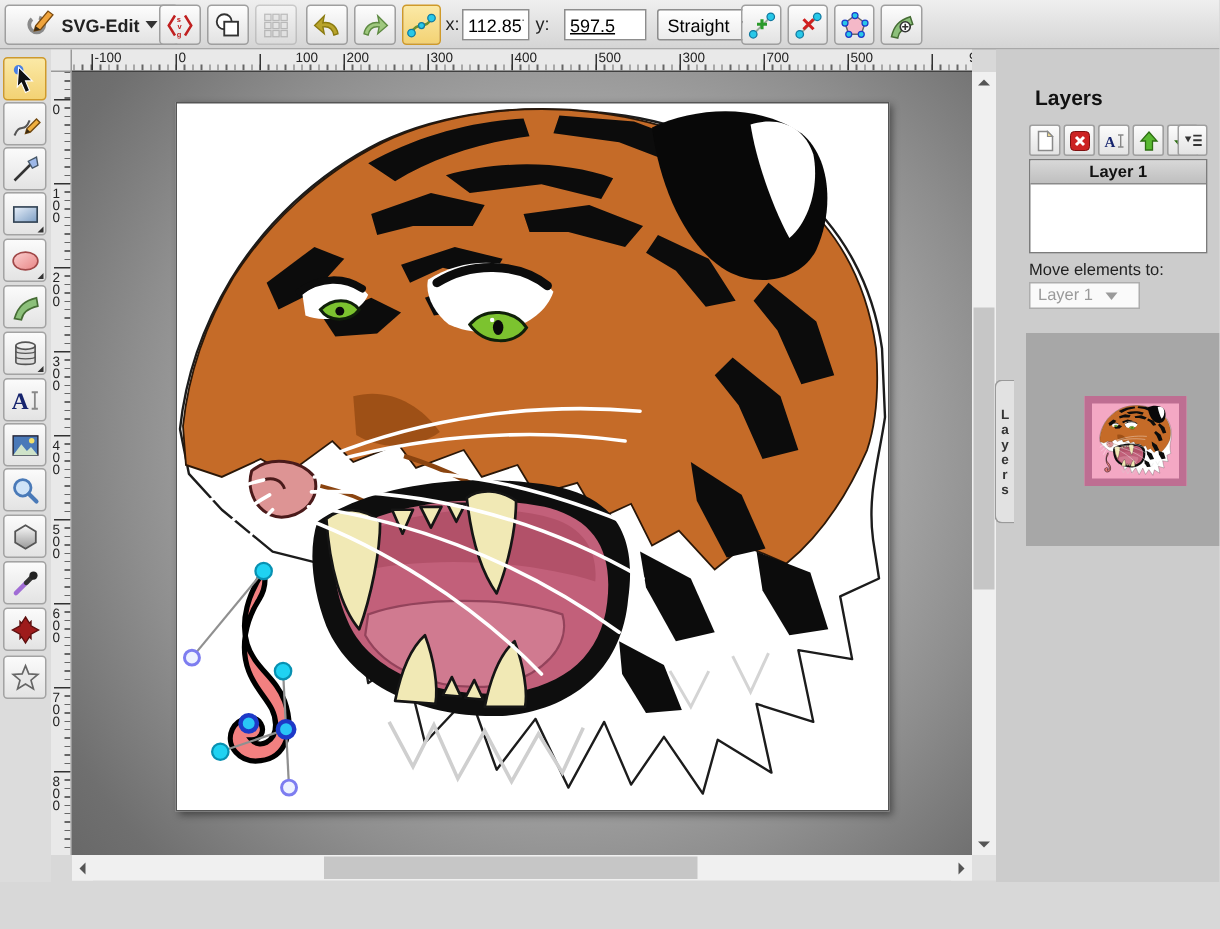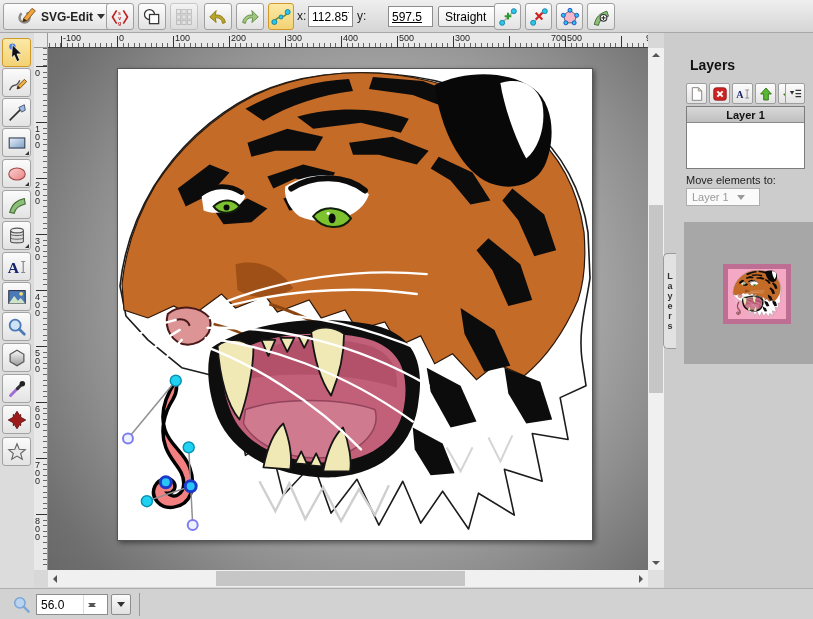--- a/index.html
+++ b/index.html
@@ -164,21 +164,21 @@
           <path d="M4 18 C8 8 16 16 20 6" fill="none" stroke="#6b8f2f" stroke-width="2"></path>
           <circle cx="4" cy="18" r="3" fill="#28c8e8" stroke="#1179a0"></circle>
           <circle cx="20" cy="6" r="3" fill="#28c8e8" stroke="#1179a0"></circle>
           <circle cx="12" cy="12" r="2.4" fill="#28c8e8" stroke="#1179a0"></circle>
         </svg>
     </div>
 
     <span class="tb-label" style="left:297px;">x:</span>
     <input class="tb-input" style="left: 308px; width: 45px;" value="112.857">
     <span class="tb-label" style="left:357px;">y:</span>
-    <input class="tb-input" style="left: 388px; width: 45px; text-decoration: underline;" value="597.5">
+    <input class="tb-input" style="left: 376px; width: 55px; text-decoration: underline;" value="597.5">
 
     <div class="tb-select" style="left:438px;width:78px;">
       <span>Straight</span>
       <span class="caret"></span>
     </div>
 
     <div class="tbtn" style="left:494px;width:27px;">
       <svg width="20" height="20" viewBox="0 0 24 24">
           <line x1="5" y1="19" x2="19" y2="5" stroke="#9aa89a" stroke-width="1.5"></line>
           <circle cx="5" cy="19" r="3" fill="#28c8e8" stroke="#1179a0"></circle>
@@ -322,33 +322,33 @@
   </div>
 
   <div id="ruler-corner"></div>
   <div id="h-ruler">
       <div class="minor" style="background-position-x:13px;"></div>
       <div class="htick" style="left: 13px;"></div>
       <span class="hlabel" style="left: 15px;">-100</span>
       <div class="htick" style="left: 69px;"></div>
       <span class="hlabel" style="left: 71px;">0</span>
       <div class="htick" style="left: 125px;"></div>
-      <span class="hlabel" style="left: 127px;">100</span>
+      <span class="hlabel" style="left: 127px; padding-left: 22px;">100</span>
       <div class="htick" style="left: 181px;"></div>
       <span class="hlabel" style="left: 183px;">200</span>
       <div class="htick" style="left: 237px;"></div>
       <span class="hlabel" style="left: 239px;">300</span>
       <div class="htick" style="left: 293px;"></div>
       <span class="hlabel" style="left: 295px;">400</span>
       <div class="htick" style="left: 349px;"></div>
       <span class="hlabel" style="left: 351px;">500</span>
       <div class="htick" style="left: 405px;"></div>
       <span class="hlabel" style="left: 407px;">300</span>
       <div class="htick" style="left: 461px;"></div>
-      <span class="hlabel" style="left: 463px; margin-left: 40px;">700</span>
+      <span class="hlabel" style="left: 463px;">700</span>
       <div class="htick" style="left: 517px;"></div>
       <span class="hlabel" style="left: 519px;">500</span>
       <div class="htick" style="left: 573px;"></div>
       <span class="hlabel" style="left: 598px;">900</span>
     </div>
   <div id="v-ruler">
       <div class="minor" style="background-position-y:18px;"></div>
       <div class="vtick" style="top: 18px;"></div>
       <span class="vlabel" style="top: 21px;">0</span>
       <div class="vtick" style="top: 74px;"></div>
@@ -570,33 +570,14 @@
 
     <div id="preview-block">
       <div id="layer-thumb">
         <svg width="56" height="48" viewBox="0 0 476 473" preserveAspectRatio="xMidYMid meet">
             <use href="#tiger"></use>
           </svg>
       </div>
     </div>
   </div>
 
-  <div id="status-bar">
-    <span style="position:absolute;left:12px;top:6px;">
-      <svg width="19" height="19" viewBox="0 0 24 24">
-          <circle cx="10" cy="10" r="6.5" fill="#b8d4f0" stroke="#7ba7d7" stroke-width="2"></circle>
-          <line x1="15" y1="15" x2="21" y2="21" stroke="#7ba7d7" stroke-width="3" stroke-linecap="round"></line>
-        </svg>
-    </span>
-    <div id="zoom-spin">
-      <input value="56.0" style="">
-      <div id="zoom-stepper">
-        <span class="arr" style="border-bottom-color:#555;border-width:4px;margin-bottom:-3px;"></span>
-        <span class="arr" style="border-top-color:#555;border-width:4px;margin-top:-3px;"></span>
-      </div>
-    </div>
-    <div id="zoom-dd">
-        <span class="caret"></span>
-      </div>
-    <div id="status-sep"></div>
-  </div>
 
 </div>
 
 </body></html>

